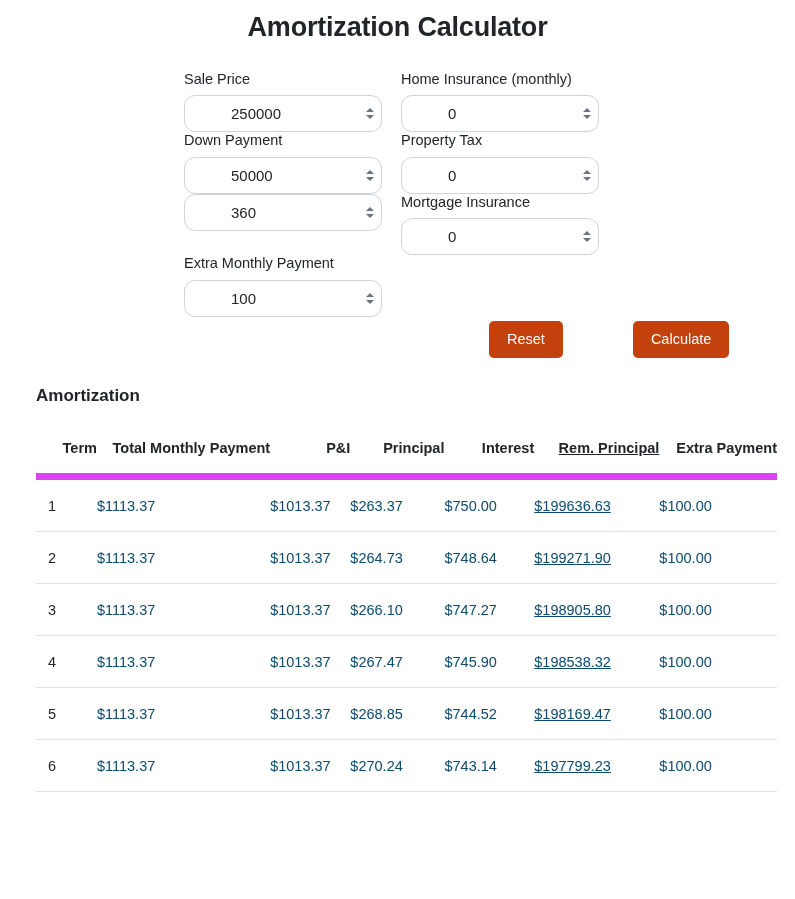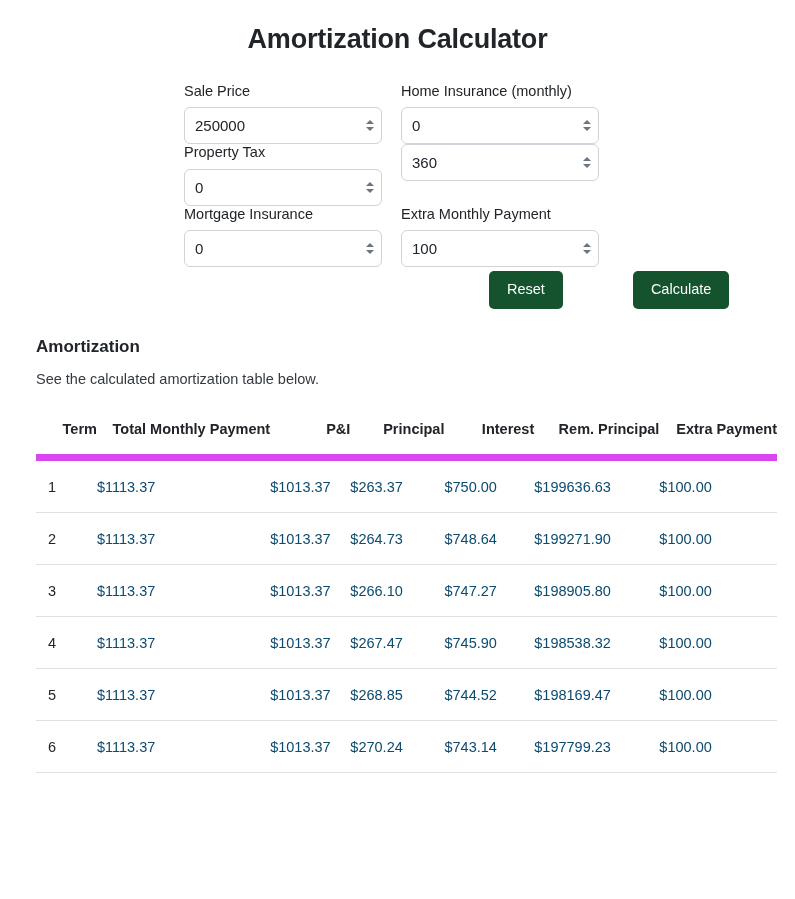--- a/index.html
+++ b/index.html
@@ -14,21 +14,21 @@
   .page {
     width: 795px;
     height: 899px;
     position: relative;
   }
   .title {
     text-align: center;
     font-size: 27px;
     font-weight: bold;
     color: #212529;
-    margin: 12px;
+    margin: 0;
     padding-top: 12px;
     letter-spacing: -0.2px;
   }
 
   
   .form-wrap {
     margin-top: 28px;
     padding-left: 184px;
   }
   .form-grid {
@@ -47,24 +47,25 @@
     color: #212529;
     margin-bottom: 7px;
     line-height: 1.2;
     white-space: nowrap;
   }
   .input-box {
     position: relative;
     width: 198px;
     height: 37px;
     border: 1px solid #ced4da;
-    border-radius: 6px;
+    border-radius: 11px;
     background: #fff;
     display: flex;
     align-items: flex-start;
+    padding-left: 36px;
   }
   .input-box input {
     border: none;
     outline: none;
     background: transparent;
     font-size: 15px;
     font-family: "Liberation Sans", sans-serif;
     color: #212529;
     padding: 0 26px 0 10px;
     width: 100%;
@@ -93,21 +94,21 @@
   .spinner .down { border-top: 4px solid #6c757d; }
 
   
   .buttons {
     margin-top: 4px;
     padding-left: 305px;
     display: flex;
     gap: 70px;
   }
   .btn {
-    background: #14532d;
+    background: #c2410c;
     color: #ffffff;
     border: none;
     border-radius: 5px;
     font-size: 14.5px;
     font-family: "Liberation Sans", sans-serif;
     padding: 10px 18px;
     cursor: pointer;
     line-height: 1.2;
   }
 
@@ -148,21 +149,21 @@
     border-bottom: 1px solid #dee2e6;
     color: #0c4a6e;
     white-space: nowrap;
   }
   tbody td.term { color: #212529; }
   th.c0, td.c0 { width: 57px; padding-left: 12px; }
   th.c1, td.c1 { width: 162px; margin-left: 44px; }
   th.c2, td.c2 { width: 75px; }
   th.c3, td.c3 { width: 88px; }
   th.c4, td.c4 { width: 84px; }
-  th.c5, td.c5 { width: 117px; }
+  th.c5, td.c5 { width: 117px; text-decoration: underline; }
   th.c6, td.c6 { width: 110px; }
 </style>
 </head>
 <body>
 
 <div class="page">
 
   <h1 class="title">Amortization Calculator</h1>
 
   <div class="form-wrap">
@@ -183,20 +184,30 @@
         <label>Home Insurance (monthly)</label>
         <div class="input-box">
           <input type="text" value="0" style="">
           <span class="spinner">
             <span class="arrow up"></span>
               <span class="arrow down"></span>
           </span>
         </div>
       </div>
 
+      <div class="field">
+        <label>Down Payment</label>
+        <div class="input-box">
+          <input type="text" value="50000" style="">
+          <span class="spinner">
+            <span class="arrow up"></span>
+              <span class="arrow down"></span>
+          </span>
+        </div>
+      </div>
 
       <div class="field">
         <label>Property Tax</label>
         <div class="input-box">
           <input type="text" value="0" style="">
           <span class="spinner">
             <span class="arrow up"></span>
               <span class="arrow down"></span>
           </span>
         </div>
@@ -238,21 +249,20 @@
     </div>
 
     <div class="buttons">
       <button class="btn">Reset</button>
       <button class="btn">Calculate</button>
     </div>
   </div>
 
   <div class="results">
     <h2>Amortization</h2>
-    <p class="sub">See the calculated amortization table below.</p>
 
     <table>
       <thead>
         <tr>
           <th class="c0">Term</th>
           <th class="c1">Total Monthly Payment</th>
           <th class="c2">P&amp;I</th>
           <th class="c3">Principal</th>
           <th class="c4">Interest</th>
           <th class="c5">Rem. Principal</th>

